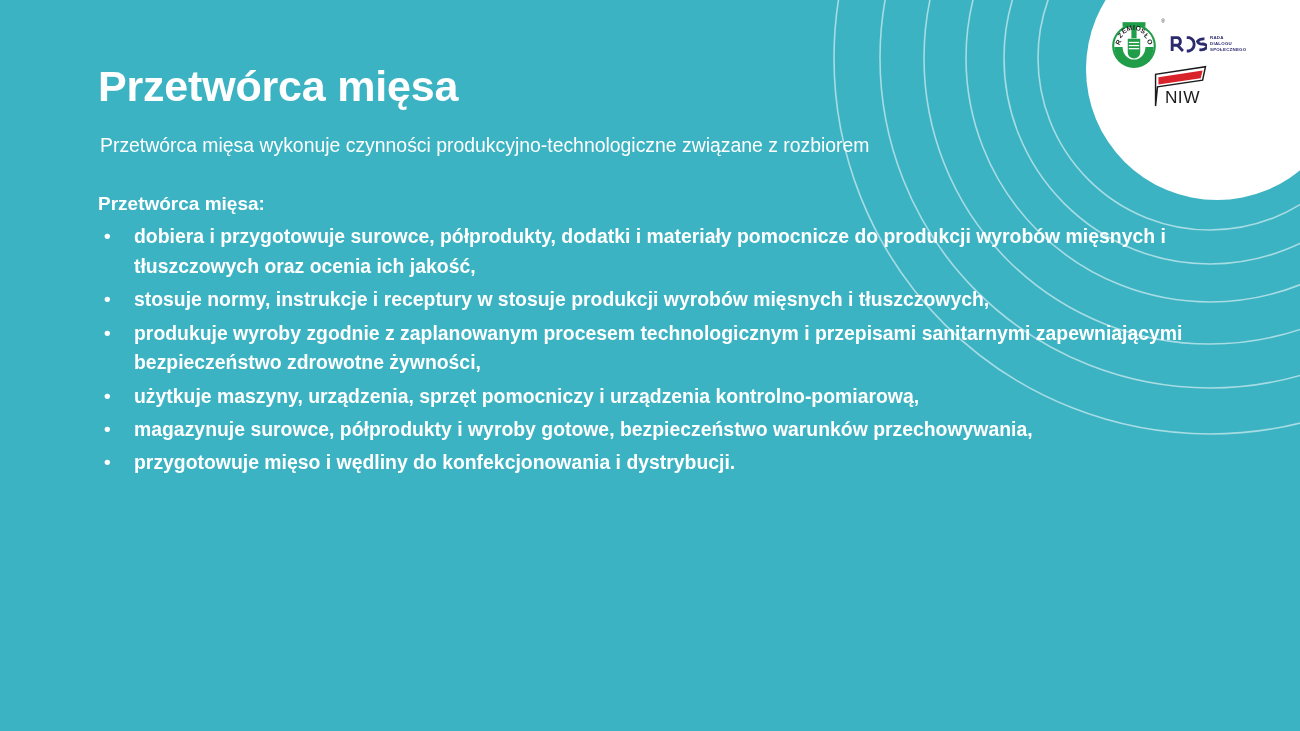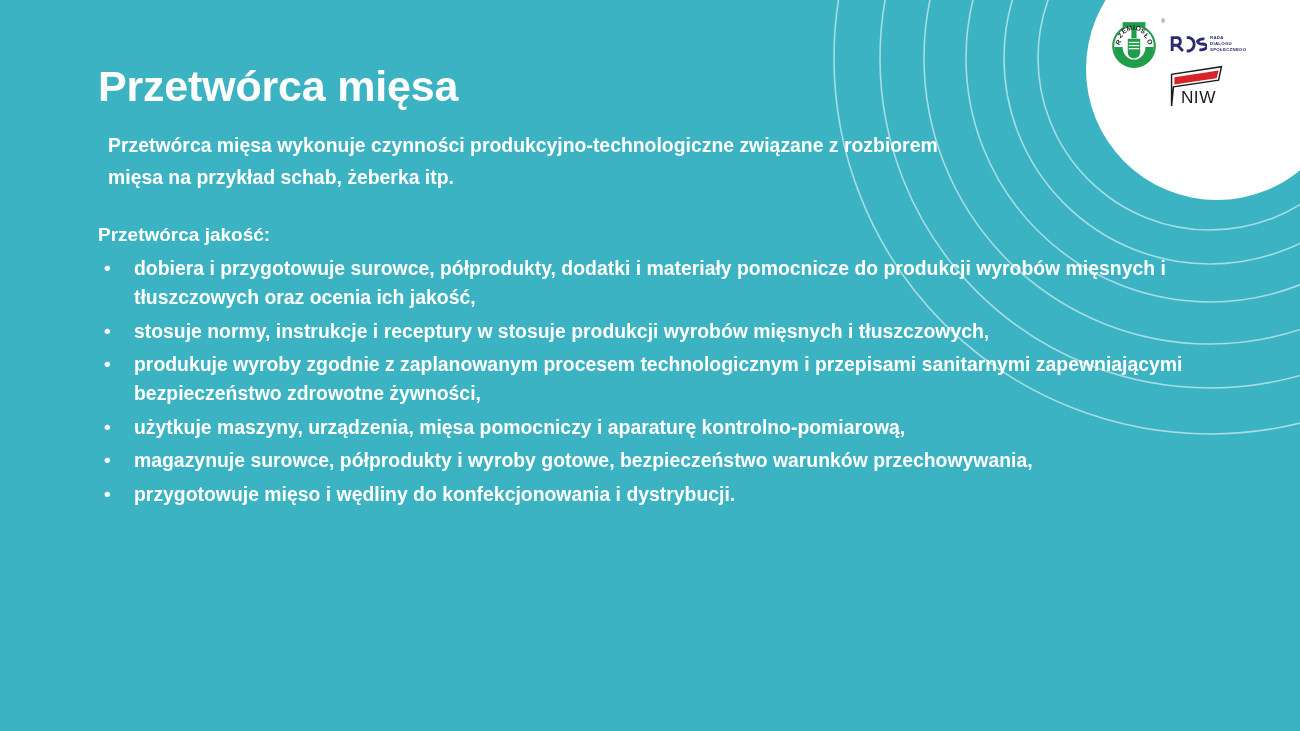--- a/index.html
+++ b/index.html
@@ -43,21 +43,21 @@
     position: absolute;
     top: 80px;
     left: 22px;
     display: flex;
     align-items: center;
     gap: 9px;
   }
   .logo-niw-wrap {
     position: absolute;
     top: 122px;
-    left: 74px;
+    left: 58px;
   }
 
   
   .rzem {
     position: relative;
     width: 52px;
     height: 52px;
   }
   .rzem-reg {
     position: absolute;
@@ -99,23 +99,23 @@
     color: #ffffff;
     font-size: 43px;
     font-weight: 700;
     letter-spacing: -0.2px;
     line-height: 1.12;
     margin: 0 0 20px 0;
   }
   .intro {
     color: #ffffff;
     font-size: 19.4px;
-    font-weight: 700;
+    font-weight: 400;
     line-height: 1.62;
-    margin: 10px;
+    margin: 2px;
     max-width: 1120px;
   }
   .intro .ln { display: block; }
 
   .list-lead {
     color: #ffffff;
     font-size: 19px;
     font-weight: 700;
     line-height: 1.5;
     margin: 28px 0 4px 0;
@@ -217,41 +217,40 @@
       </svg>
     </div>
   </div>
 
   <div class="content">
 
     <h1 class="title">Przetwórca mięsa</h1>
 
     <p class="intro">
       <span class="ln">Przetwórca mięsa wykonuje czynności produkcyjno-technologiczne związane z rozbiorem</span>
-      <span class="ln">mięsa na przykład schab, żeberka itp.</span>
     </p>
 
-    <p class="list-lead">Przetwórca jakość:</p>
+    <p class="list-lead">Przetwórca mięsa:</p>
 
     <ul class="duties">
       <li>
         <span class="bullet">•</span>
         <span class="txt">dobiera i przygotowuje surowce, półprodukty, dodatki i materiały pomocnicze do produkcji wyrobów mięsnych i tłuszczowych oraz ocenia ich jakość,</span>
       </li>
       <li>
         <span class="bullet">•</span>
         <span class="txt">stosuje normy, instrukcje i receptury w stosuje produkcji wyrobów mięsnych i tłuszczowych,</span>
       </li>
       <li>
         <span class="bullet">•</span>
         <span class="txt">produkuje wyroby zgodnie z zaplanowanym procesem technologicznym i przepisami sanitarnymi zapewniającymi bezpieczeństwo zdrowotne żywności,</span>
       </li>
       <li>
         <span class="bullet">•</span>
-        <span class="txt">użytkuje maszyny, urządzenia, mięsa pomocniczy i aparaturę kontrolno-pomiarową,</span>
+        <span class="txt">użytkuje maszyny, urządzenia, sprzęt pomocniczy i urządzenia kontrolno-pomiarową,</span>
       </li>
       <li>
         <span class="bullet">•</span>
         <span class="txt">magazynuje surowce, półprodukty i wyroby gotowe, bezpieczeństwo warunków przechowywania,</span>
       </li>
       <li>
         <span class="bullet">•</span>
         <span class="txt">przygotowuje mięso i wędliny do konfekcjonowania i dystrybucji.</span>
       </li>
     </ul>

